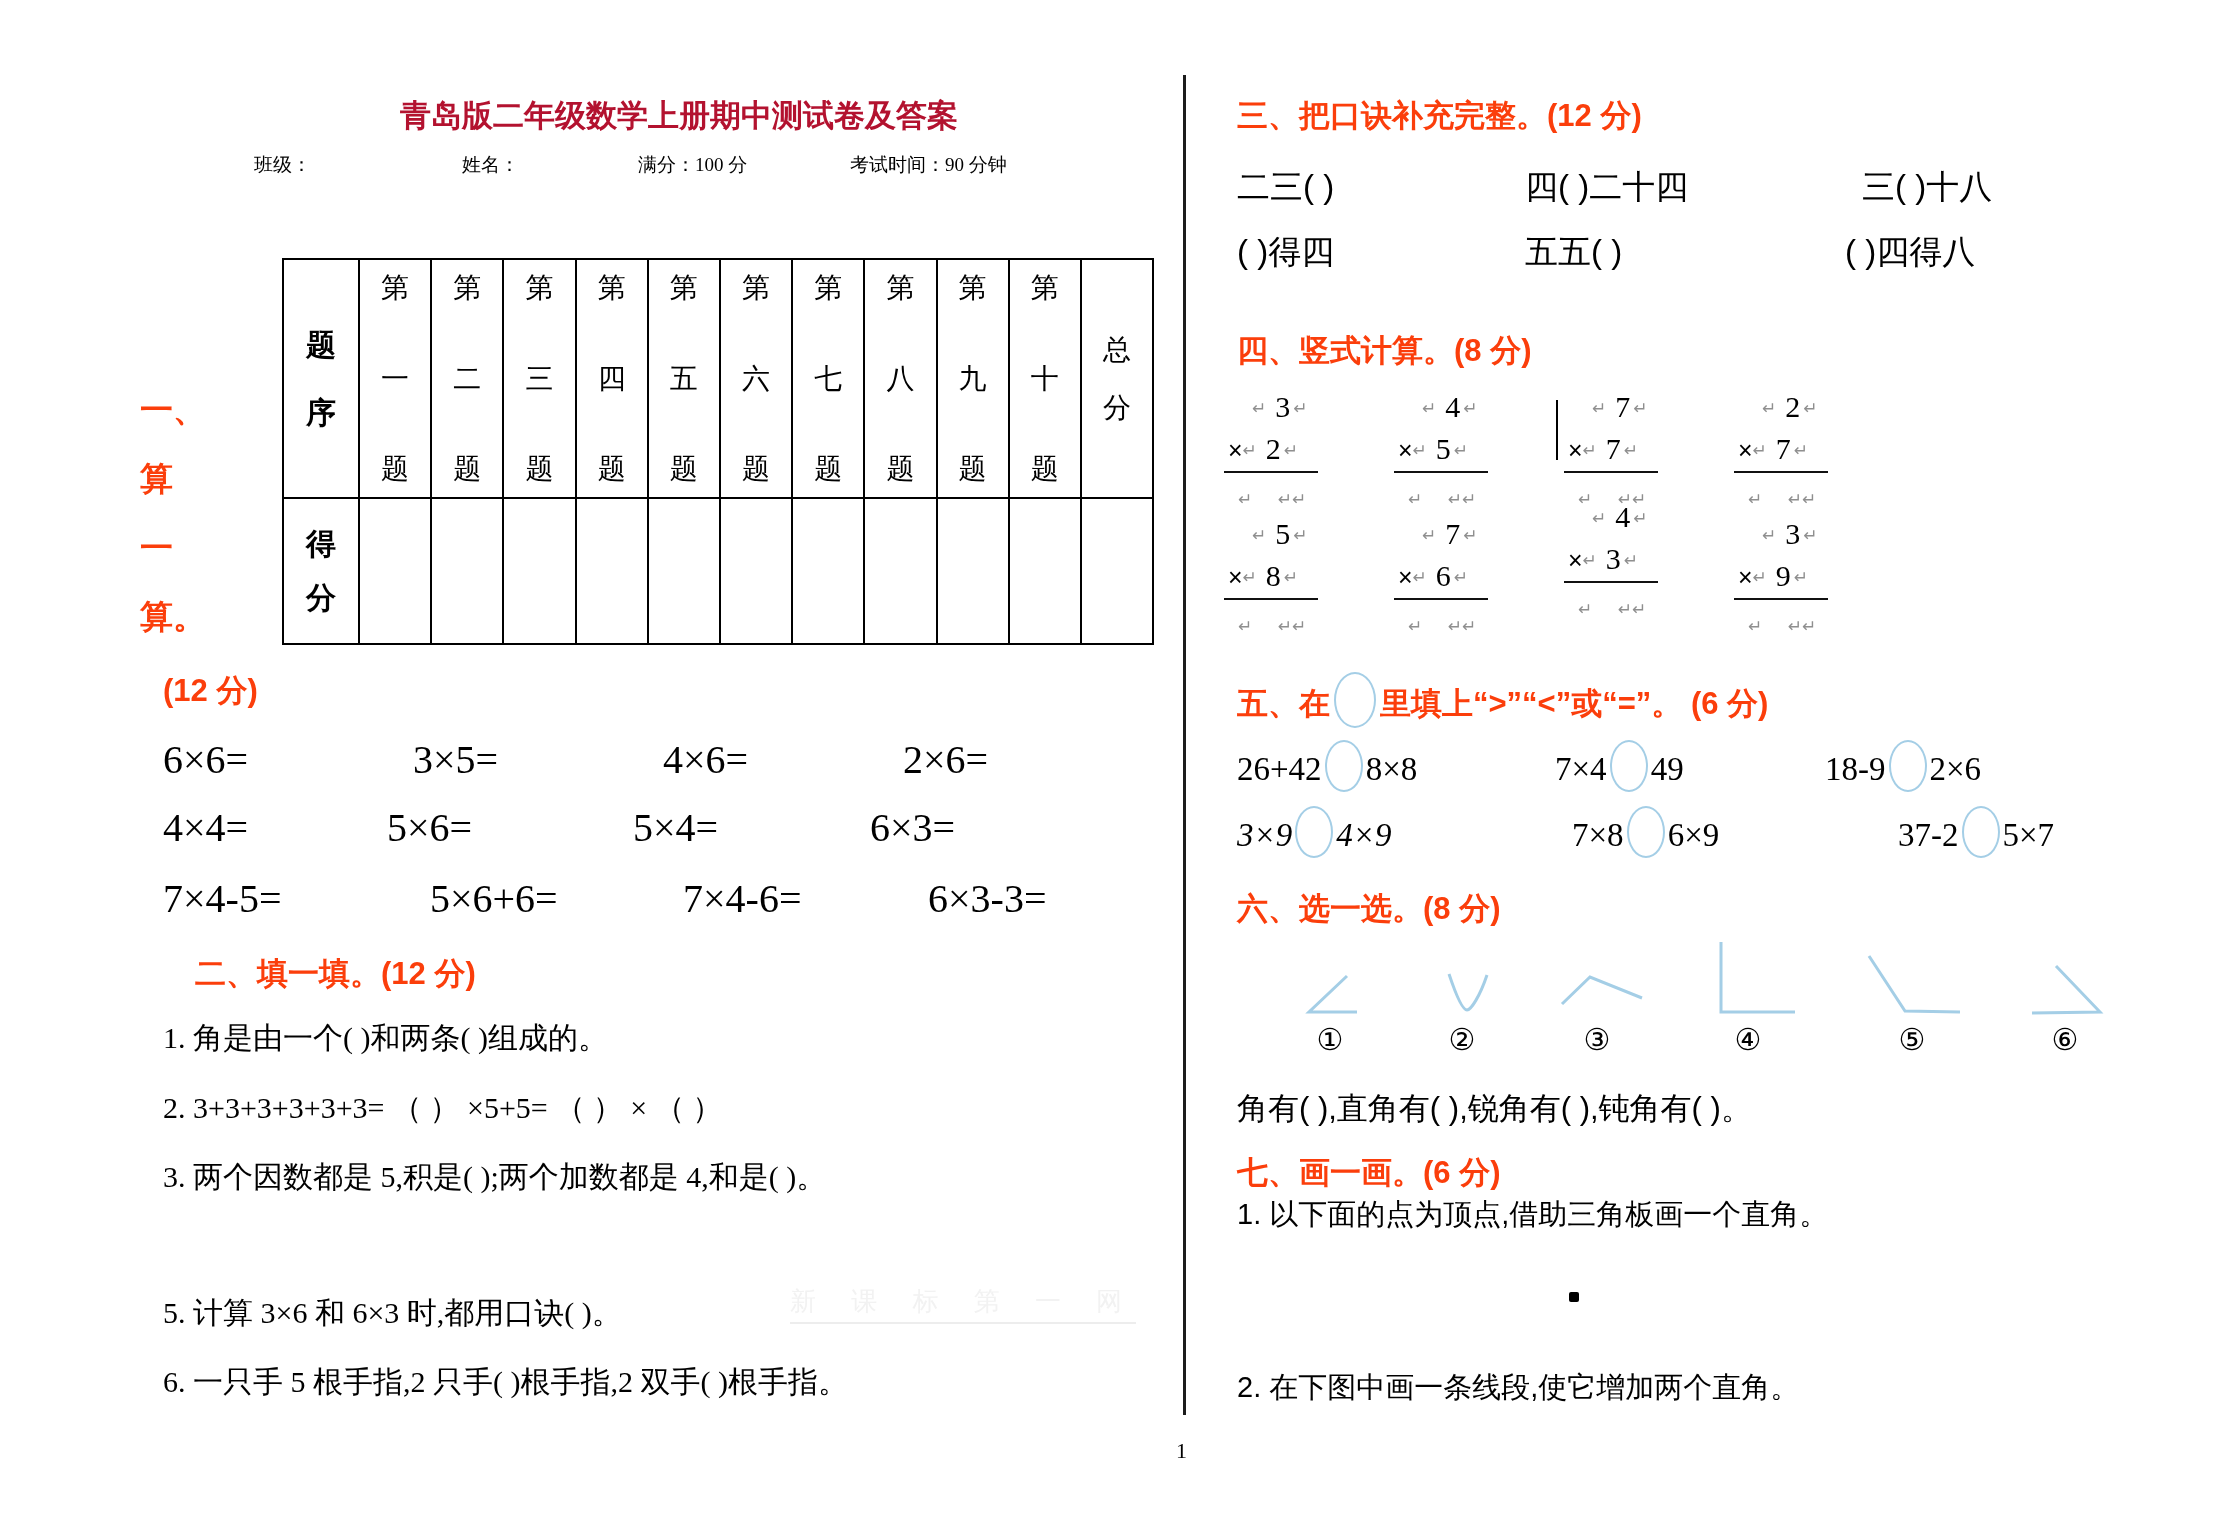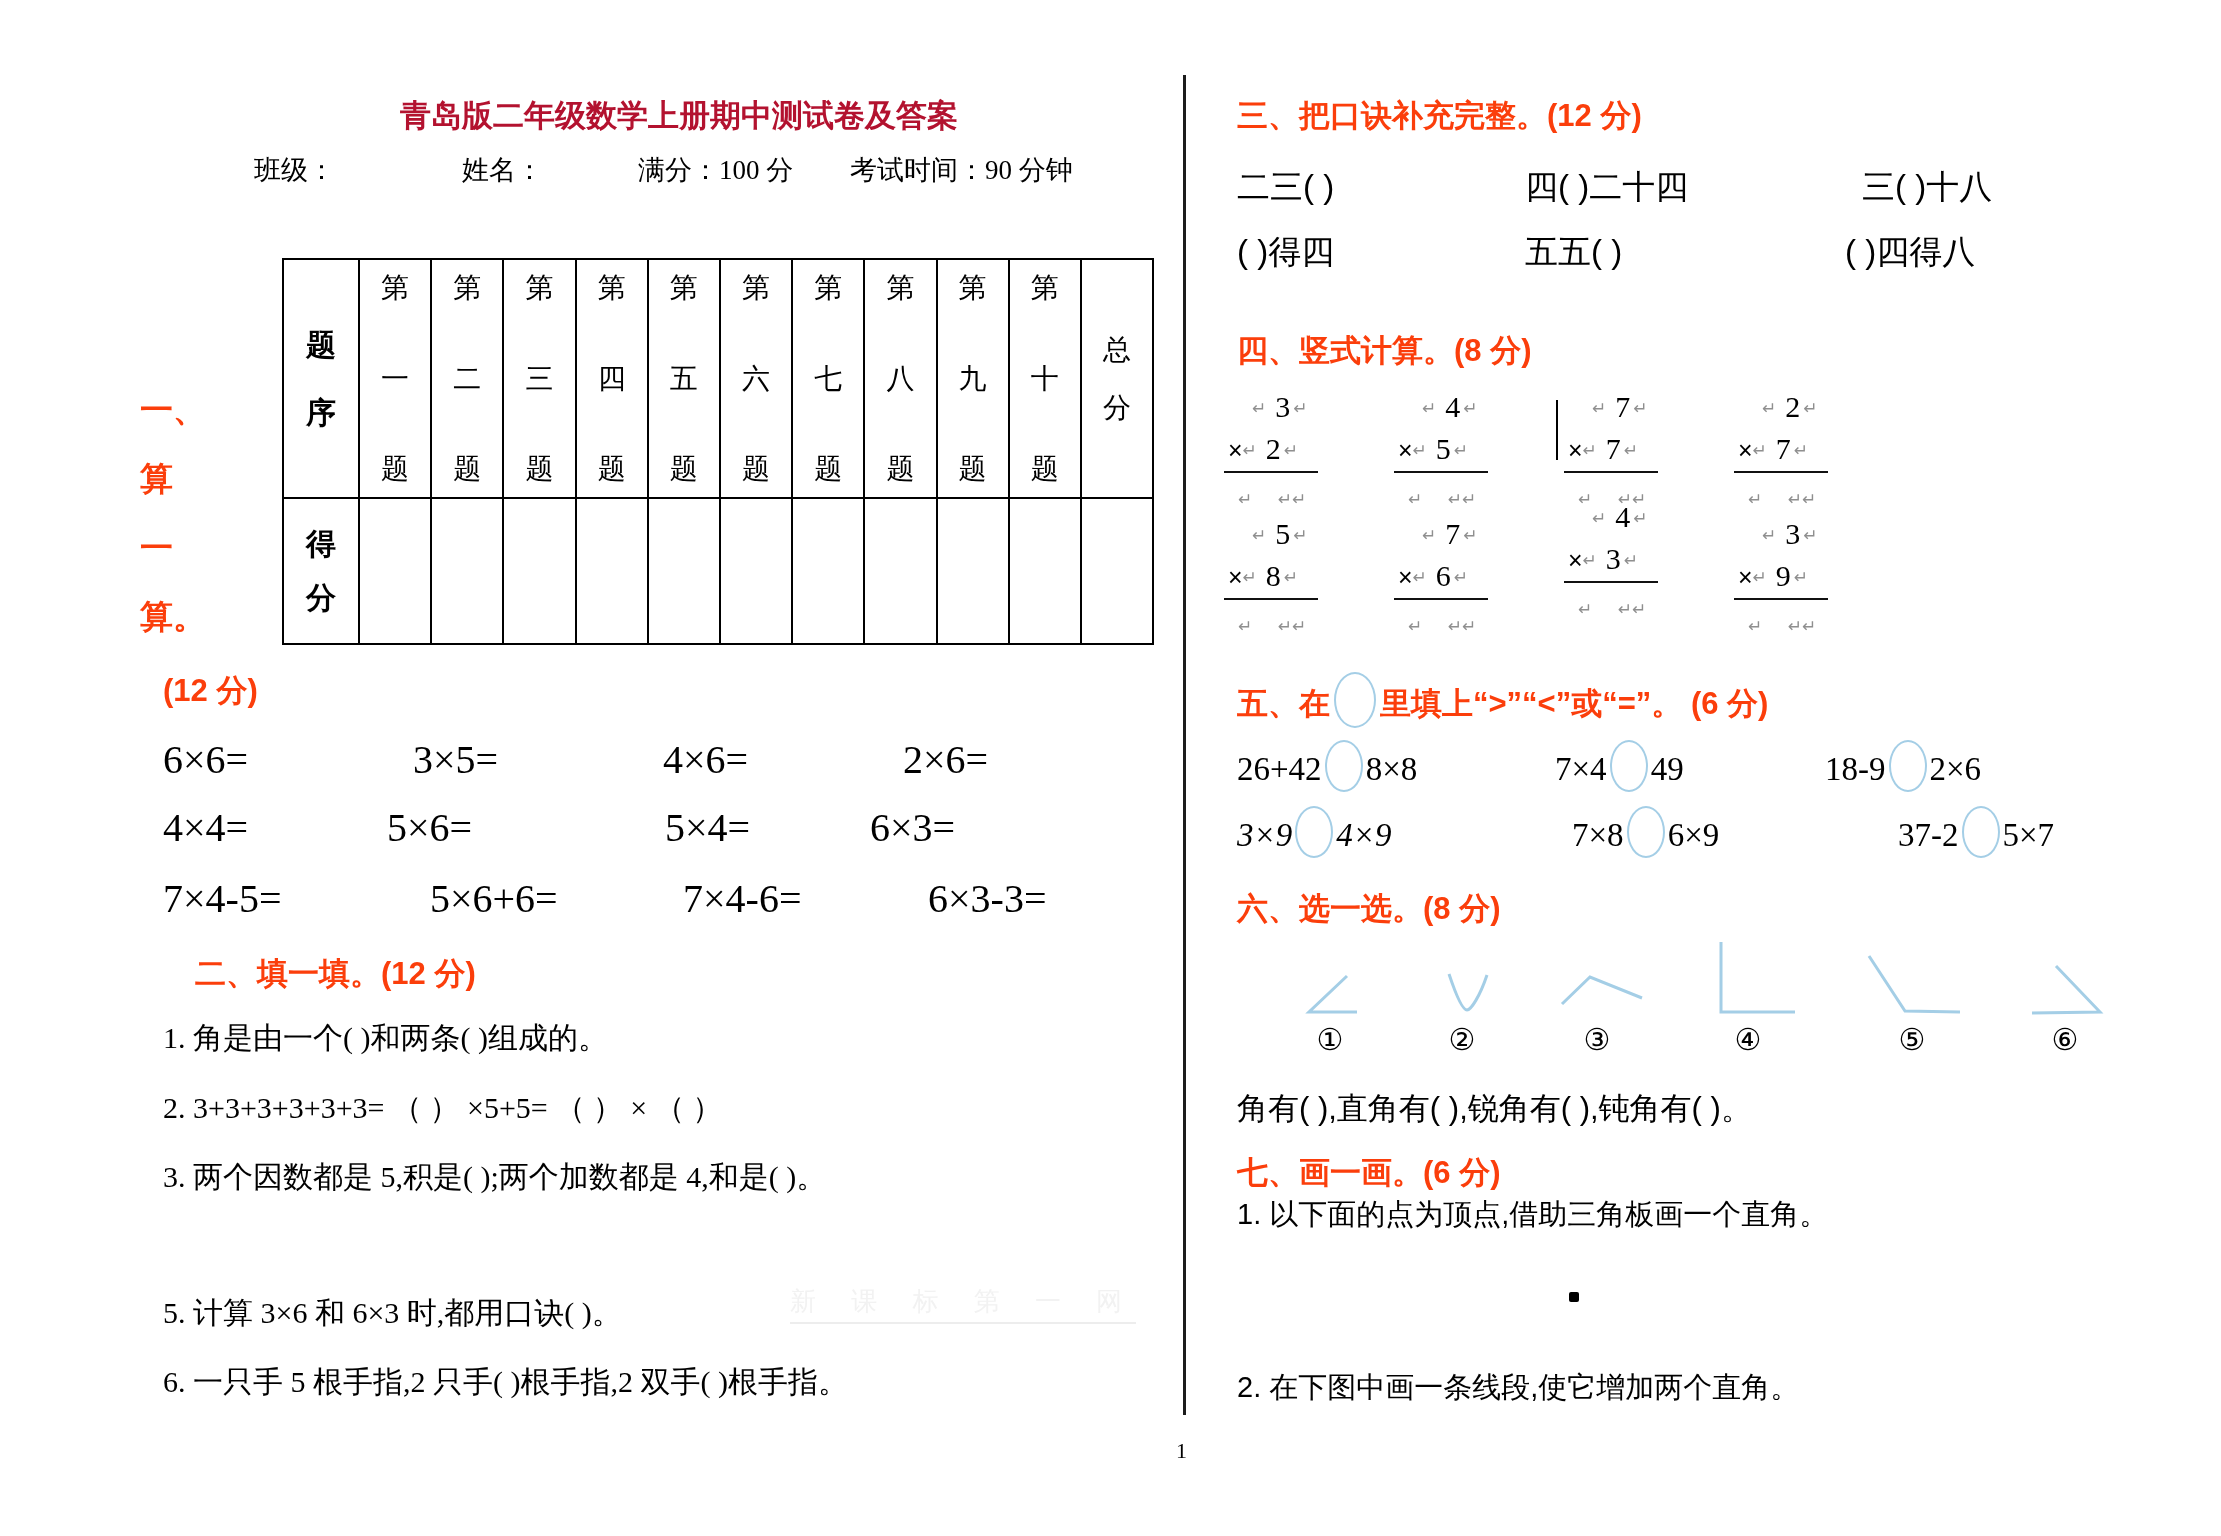--- a/index.html
+++ b/index.html
@@ -1,21 +1,21 @@
 <!DOCTYPE html>
 <html><head>
 <meta charset="utf-8">
 <style>
   html,body{margin:0;padding:0;background:#fff;}
   #page{position:relative;width:2221px;height:1536px;background:#ffffff;overflow:hidden;
         font-family:"Liberation Serif","DejaVu Serif",serif;color:#000;}
   .abs{position:absolute;}
   .main-title{font-family:"Liberation Sans","DejaVu Sans",sans-serif;font-weight:700;
               font-size:31px;color:#B3122F;letter-spacing:0px;white-space:nowrap;}
-  .info-item{font-size:27px;white-space:nowrap;}
+  .info-item{font-size:19px;white-space:nowrap;}
   .sec-title{font-family:"Liberation Sans","DejaVu Sans",sans-serif;font-weight:600;
              font-size:31px;color:#FB3E0B;white-space:nowrap;}
   
   .score-table{position:absolute;left:282px;top:258px;width:872px;height:387px;
                border:2px solid #000;display:flex;flex-direction:column;box-sizing:border-box;}
   .st-row{display:flex;box-sizing:border-box;}
   .st-row.header{height:239px;border-bottom:2px solid #000;}
   .st-row.score{flex:1;}
   .st-cell{flex:1;border-left:2px solid #000;box-sizing:border-box;display:flex;
            flex-direction:column;align-items:center;}
@@ -162,21 +162,21 @@
       <div class="vtitle-item">算。</div>
     </div>
   <div class="abs sec-title" style="left:163px;top:670px;">(12 分)</div>
   <div class="abs" style="left:163px;top:736px;width:1000px;height:180px;">
       <div class="calc-item" style="left: 0px; top: 0px;">6×6=</div>
       <div class="calc-item" style="left: 250px; top: 0px;">3×5=</div>
       <div class="calc-item" style="left: 500px; top: 0px;">4×6=</div>
       <div class="calc-item" style="left: 740px; top: 0px;">2×6=</div>
       <div class="calc-item" style="left: 0px; top: 68px;">4×4=</div>
       <div class="calc-item" style="left: 224px; top: 68px;">5×6=</div>
-      <div class="calc-item" style="left: 470px; top: 68px; margin-left: 32px;">5×4=</div>
+      <div class="calc-item" style="left: 470px; top: 68px;">5×4=</div>
       <div class="calc-item" style="left: 707px; top: 68px;">6×3=</div>
       <div class="calc-item" style="left: 0px; top: 139px;">7×4-5=</div>
       <div class="calc-item" style="left: 267px; top: 139px;">5×6+6=</div>
       <div class="calc-item" style="left: 520px; top: 139px;">7×4-6=</div>
       <div class="calc-item" style="left: 765px; top: 139px;">6×3-3=</div>
     </div>
 
   <div class="abs sec-title" style="left:195px;top:953px;">二、填一填。(12 分)</div>
   <div class="abs" style="left:163px;top:1018px;width:1010px;height:420px;">
       <div class="q-item" style="top: 0px;">1. 角是由一个(      )和两条(      )组成的。</div>

